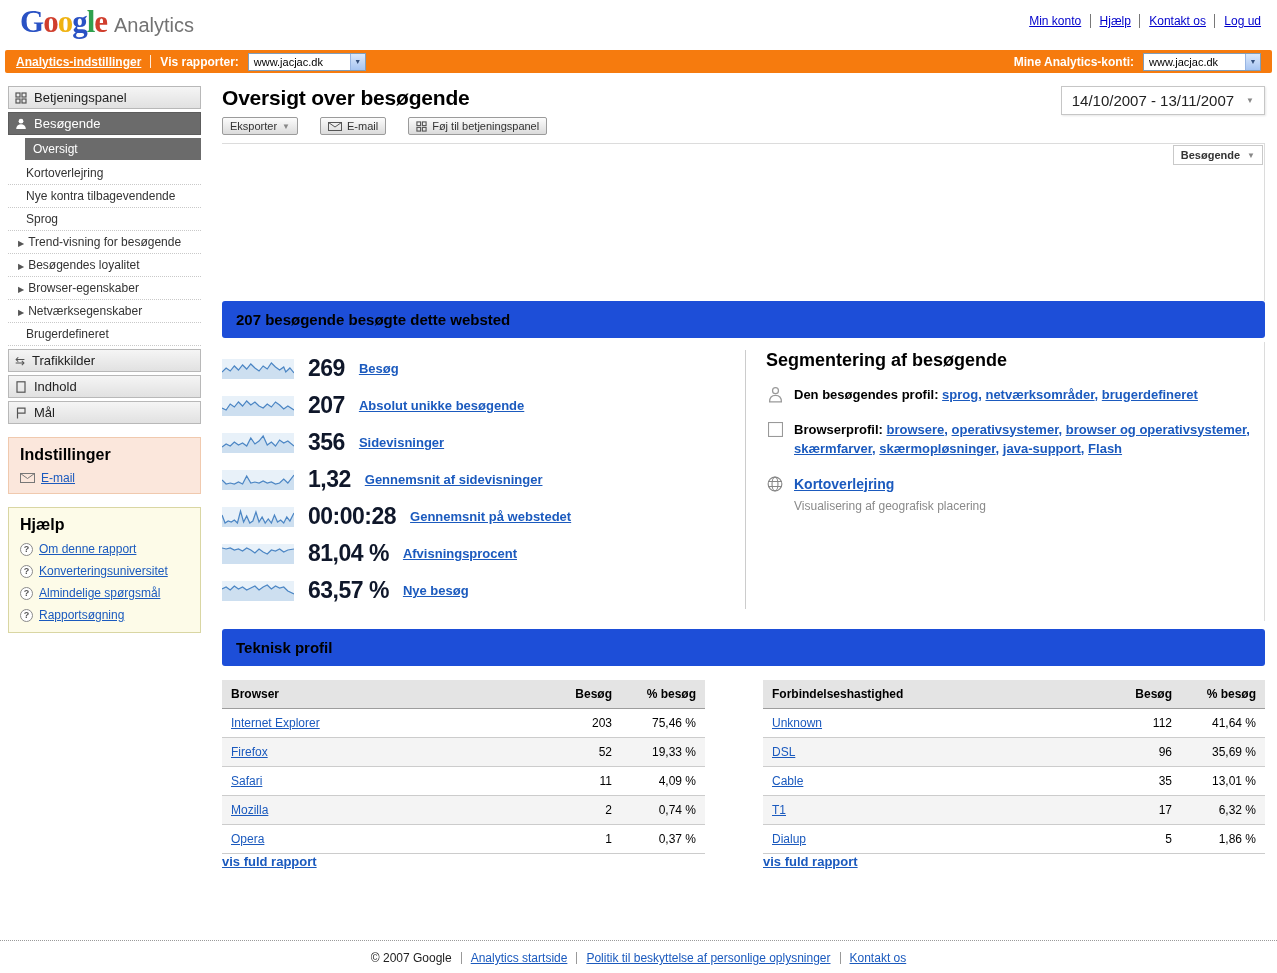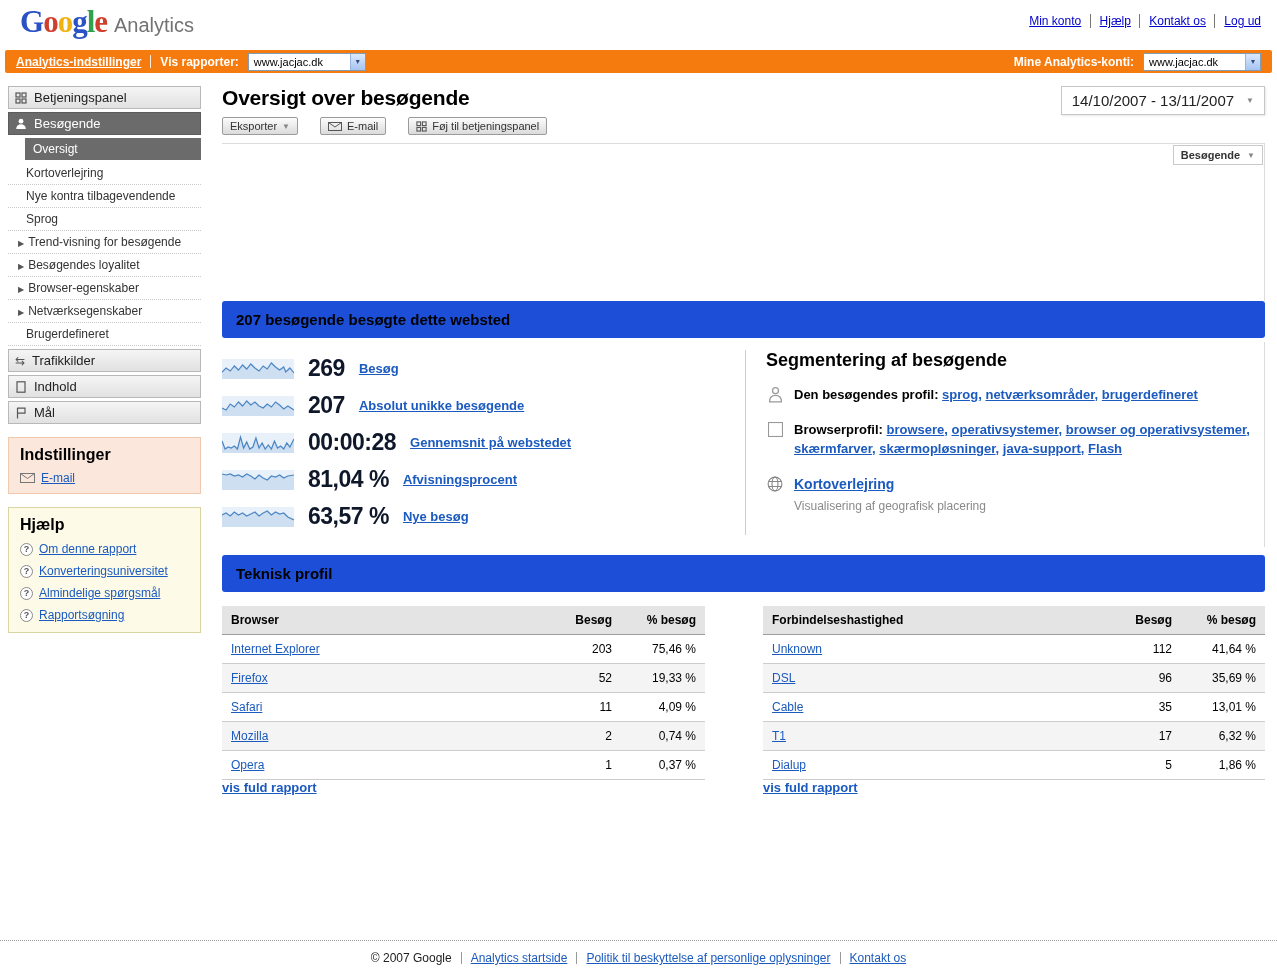--- a/index.html
+++ b/index.html
@@ -307,21 +307,37 @@
 
         <div class="metric-row">
           <svg class="spark" viewBox="0 0 70 20" preserveAspectRatio="none">
               <polygon class="spark-area" points="0,20 0,12 4,14 8,8 12,11 16,6 20,10 24,5 28,9 32,6 36,10 40,12 44,8 48,11 52,6 56,9 60,13 64,10 70,14 70,20"></polygon>
               <polyline class="spark-line" points="0,12 4,14 8,8 12,11 16,6 20,10 24,5 28,9 32,6 36,10 40,12 44,8 48,11 52,6 56,9 60,13 64,10 70,14"></polyline>
             </svg>
           <span class="metric-value">207</span>
           <a class="metric-link">Absolut unikke besøgende</a>
         </div>
 
-
+        <div class="metric-row">
+          <svg class="spark" viewBox="0 0 70 20" preserveAspectRatio="none">
+              <polygon class="spark-area" points="0,20 0,14 4,11 8,13 12,9 16,12 20,10 24,13 28,5 32,11 36,8 40,3 44,12 48,9 52,13 56,7 60,10 64,8 70,13 70,20"></polygon>
+              <polyline class="spark-line" points="0,14 4,11 8,13 12,9 16,12 20,10 24,13 28,5 32,11 36,8 40,3 44,12 48,9 52,13 56,7 60,10 64,8 70,13"></polyline>
+            </svg>
+          <span class="metric-value">356</span>
+          <a class="metric-link">Sidevisninger</a>
+        </div>
+
+        <div class="metric-row">
+          <svg class="spark" viewBox="0 0 70 20" preserveAspectRatio="none">
+              <polygon class="spark-area" points="0,20 0,10 4,14 8,13 12,14 16,12 20,14 24,6 28,13 32,12 36,13 40,11 44,13 48,12 52,14 56,13 60,9 64,13 70,5 70,20"></polygon>
+              <polyline class="spark-line" points="0,10 4,14 8,13 12,14 16,12 20,14 24,6 28,13 32,12 36,13 40,11 44,13 48,12 52,14 56,13 60,9 64,13 70,5"></polyline>
+            </svg>
+          <span class="metric-value">1,32</span>
+          <a class="metric-link">Gennemsnit af sidevisninger</a>
+        </div>
 
         <div class="metric-row">
           <svg class="spark" viewBox="0 0 70 20" preserveAspectRatio="none">
               <polygon class="spark-area" points="0,20 0,8 3,16 6,14 9,15 12,13 15,16 18,4 21,15 24,9 27,16 30,14 33,5 36,15 39,10 42,16 45,12 48,16 51,8 54,15 57,13 60,16 63,10 66,14 70,6 70,20"></polygon>
               <polyline class="spark-line" points="0,8 3,16 6,14 9,15 12,13 15,16 18,4 21,15 24,9 27,16 30,14 33,5 36,15 39,10 42,16 45,12 48,16 51,8 54,15 57,13 60,16 63,10 66,14 70,6"></polyline>
             </svg>
           <span class="metric-value">00:00:28</span>
           <a class="metric-link">Gennemsnit på webstedet</a>
         </div>
 

